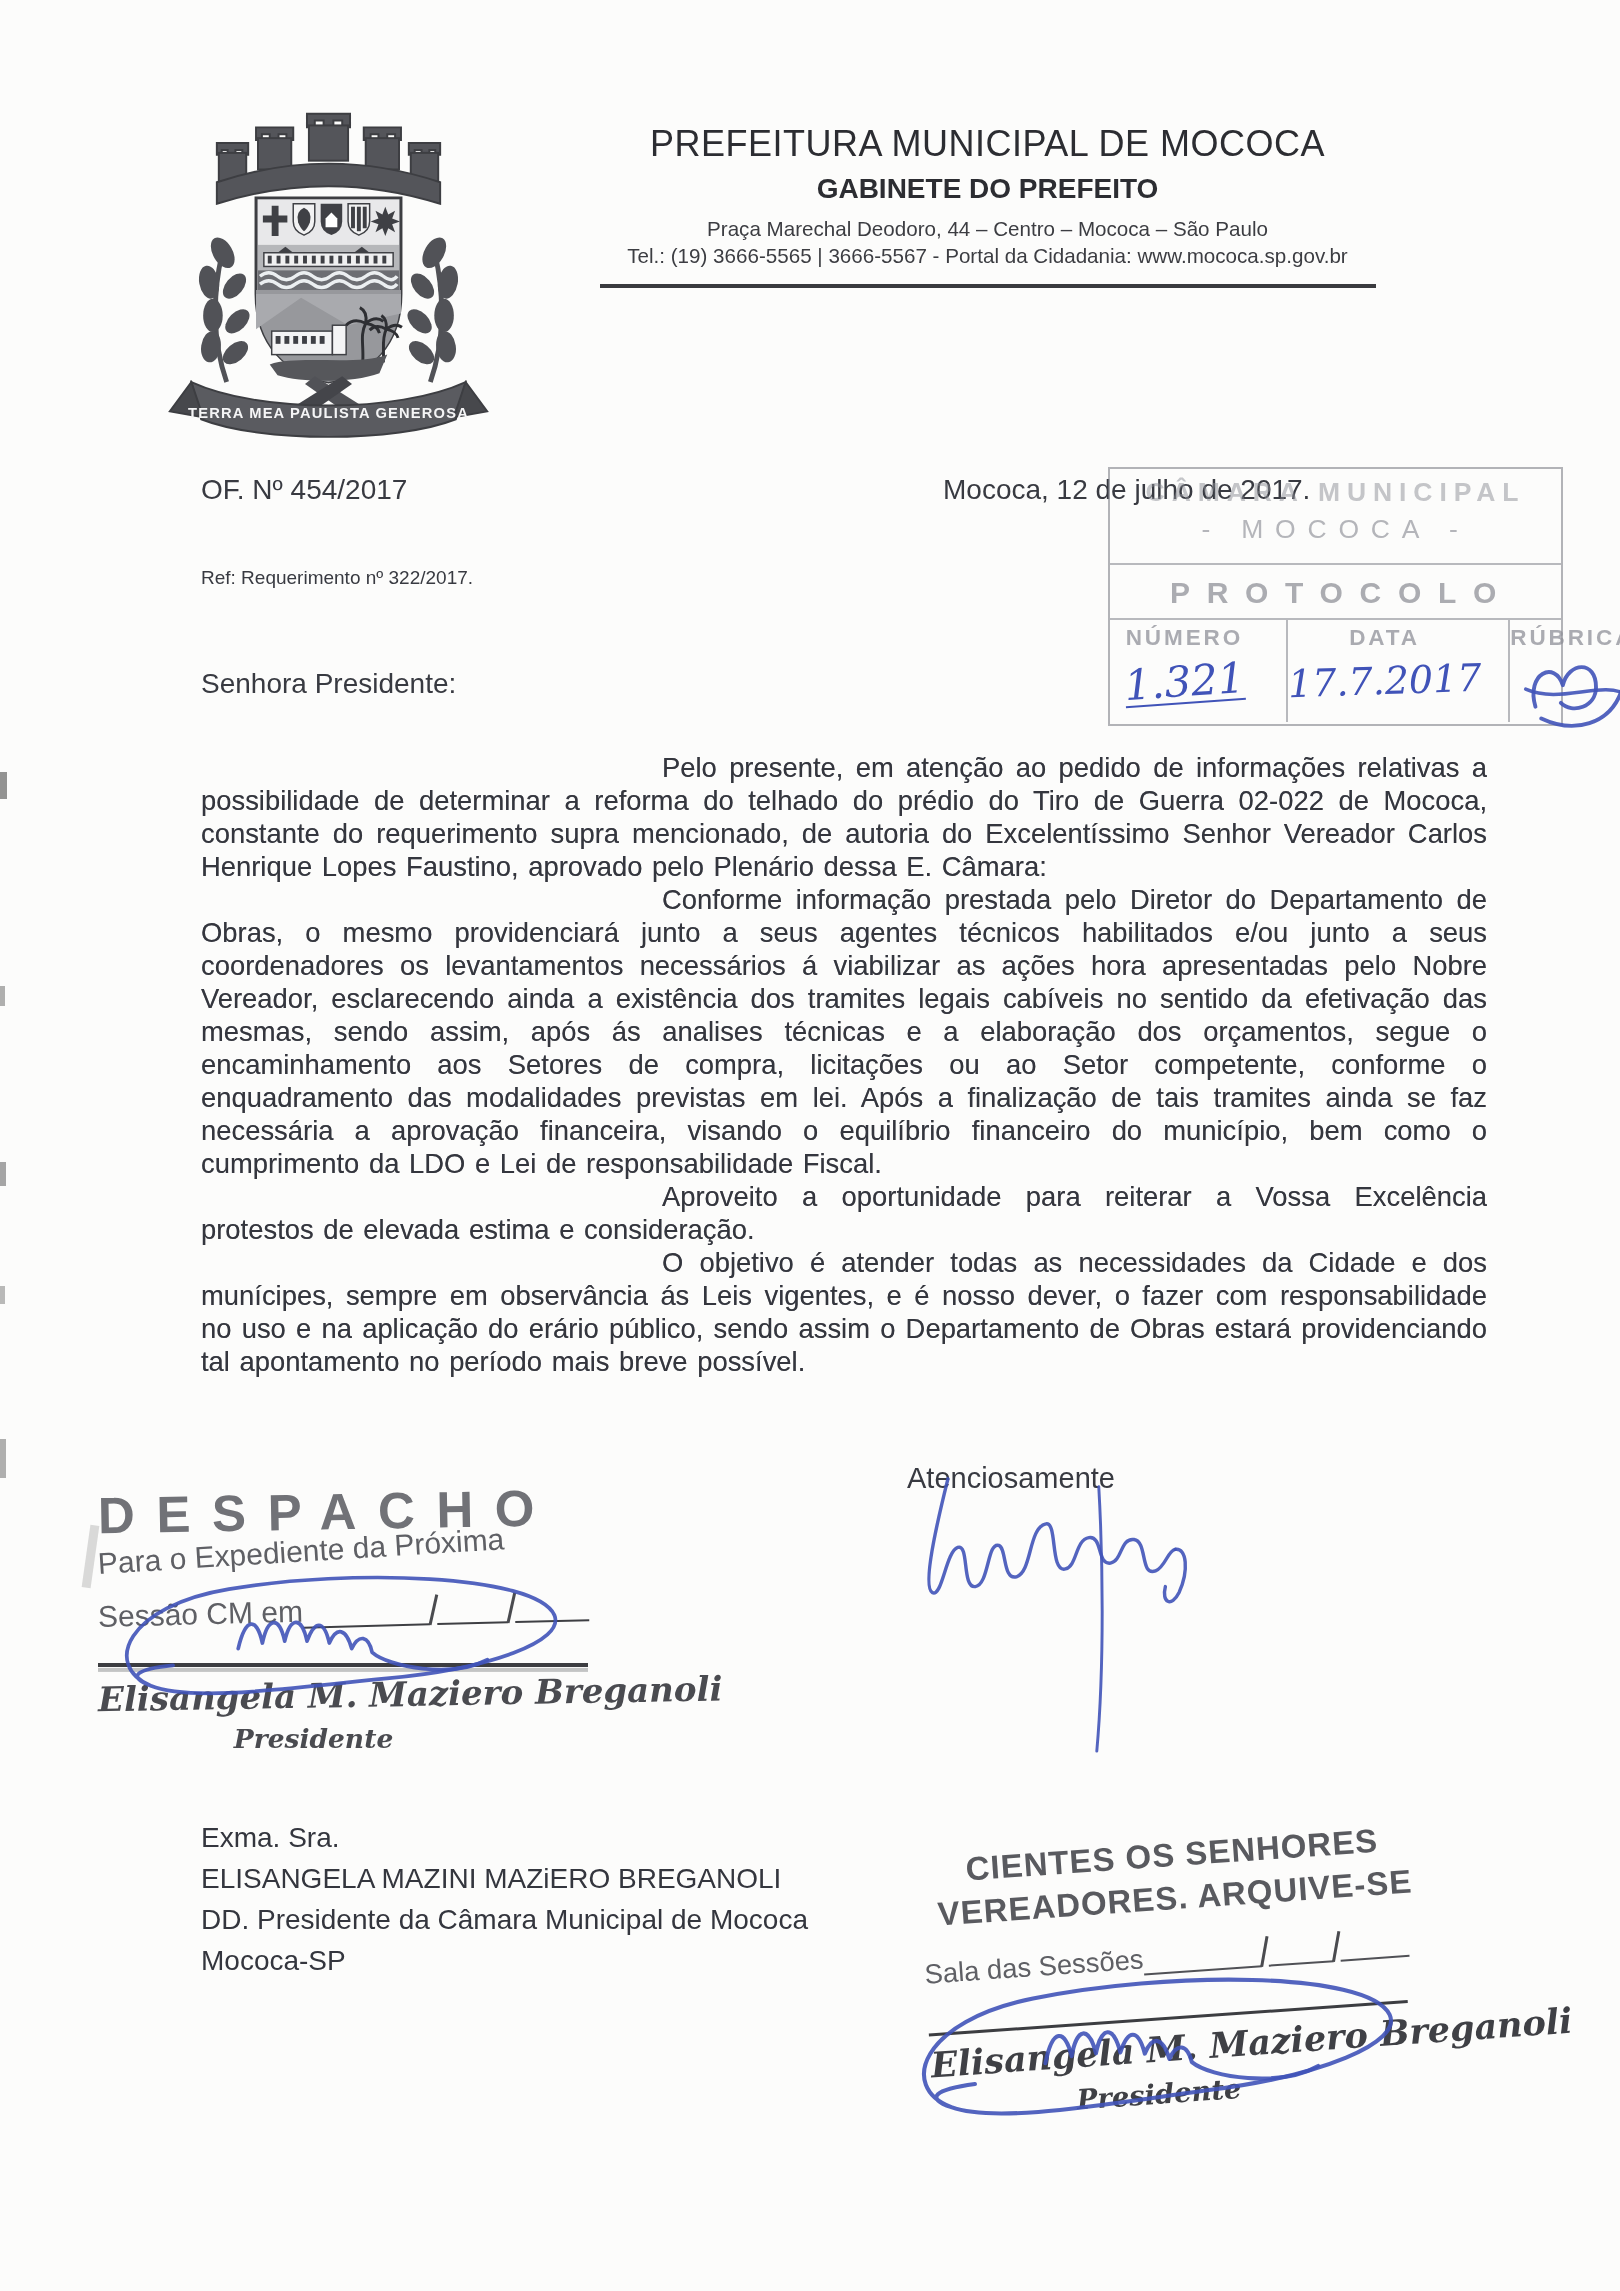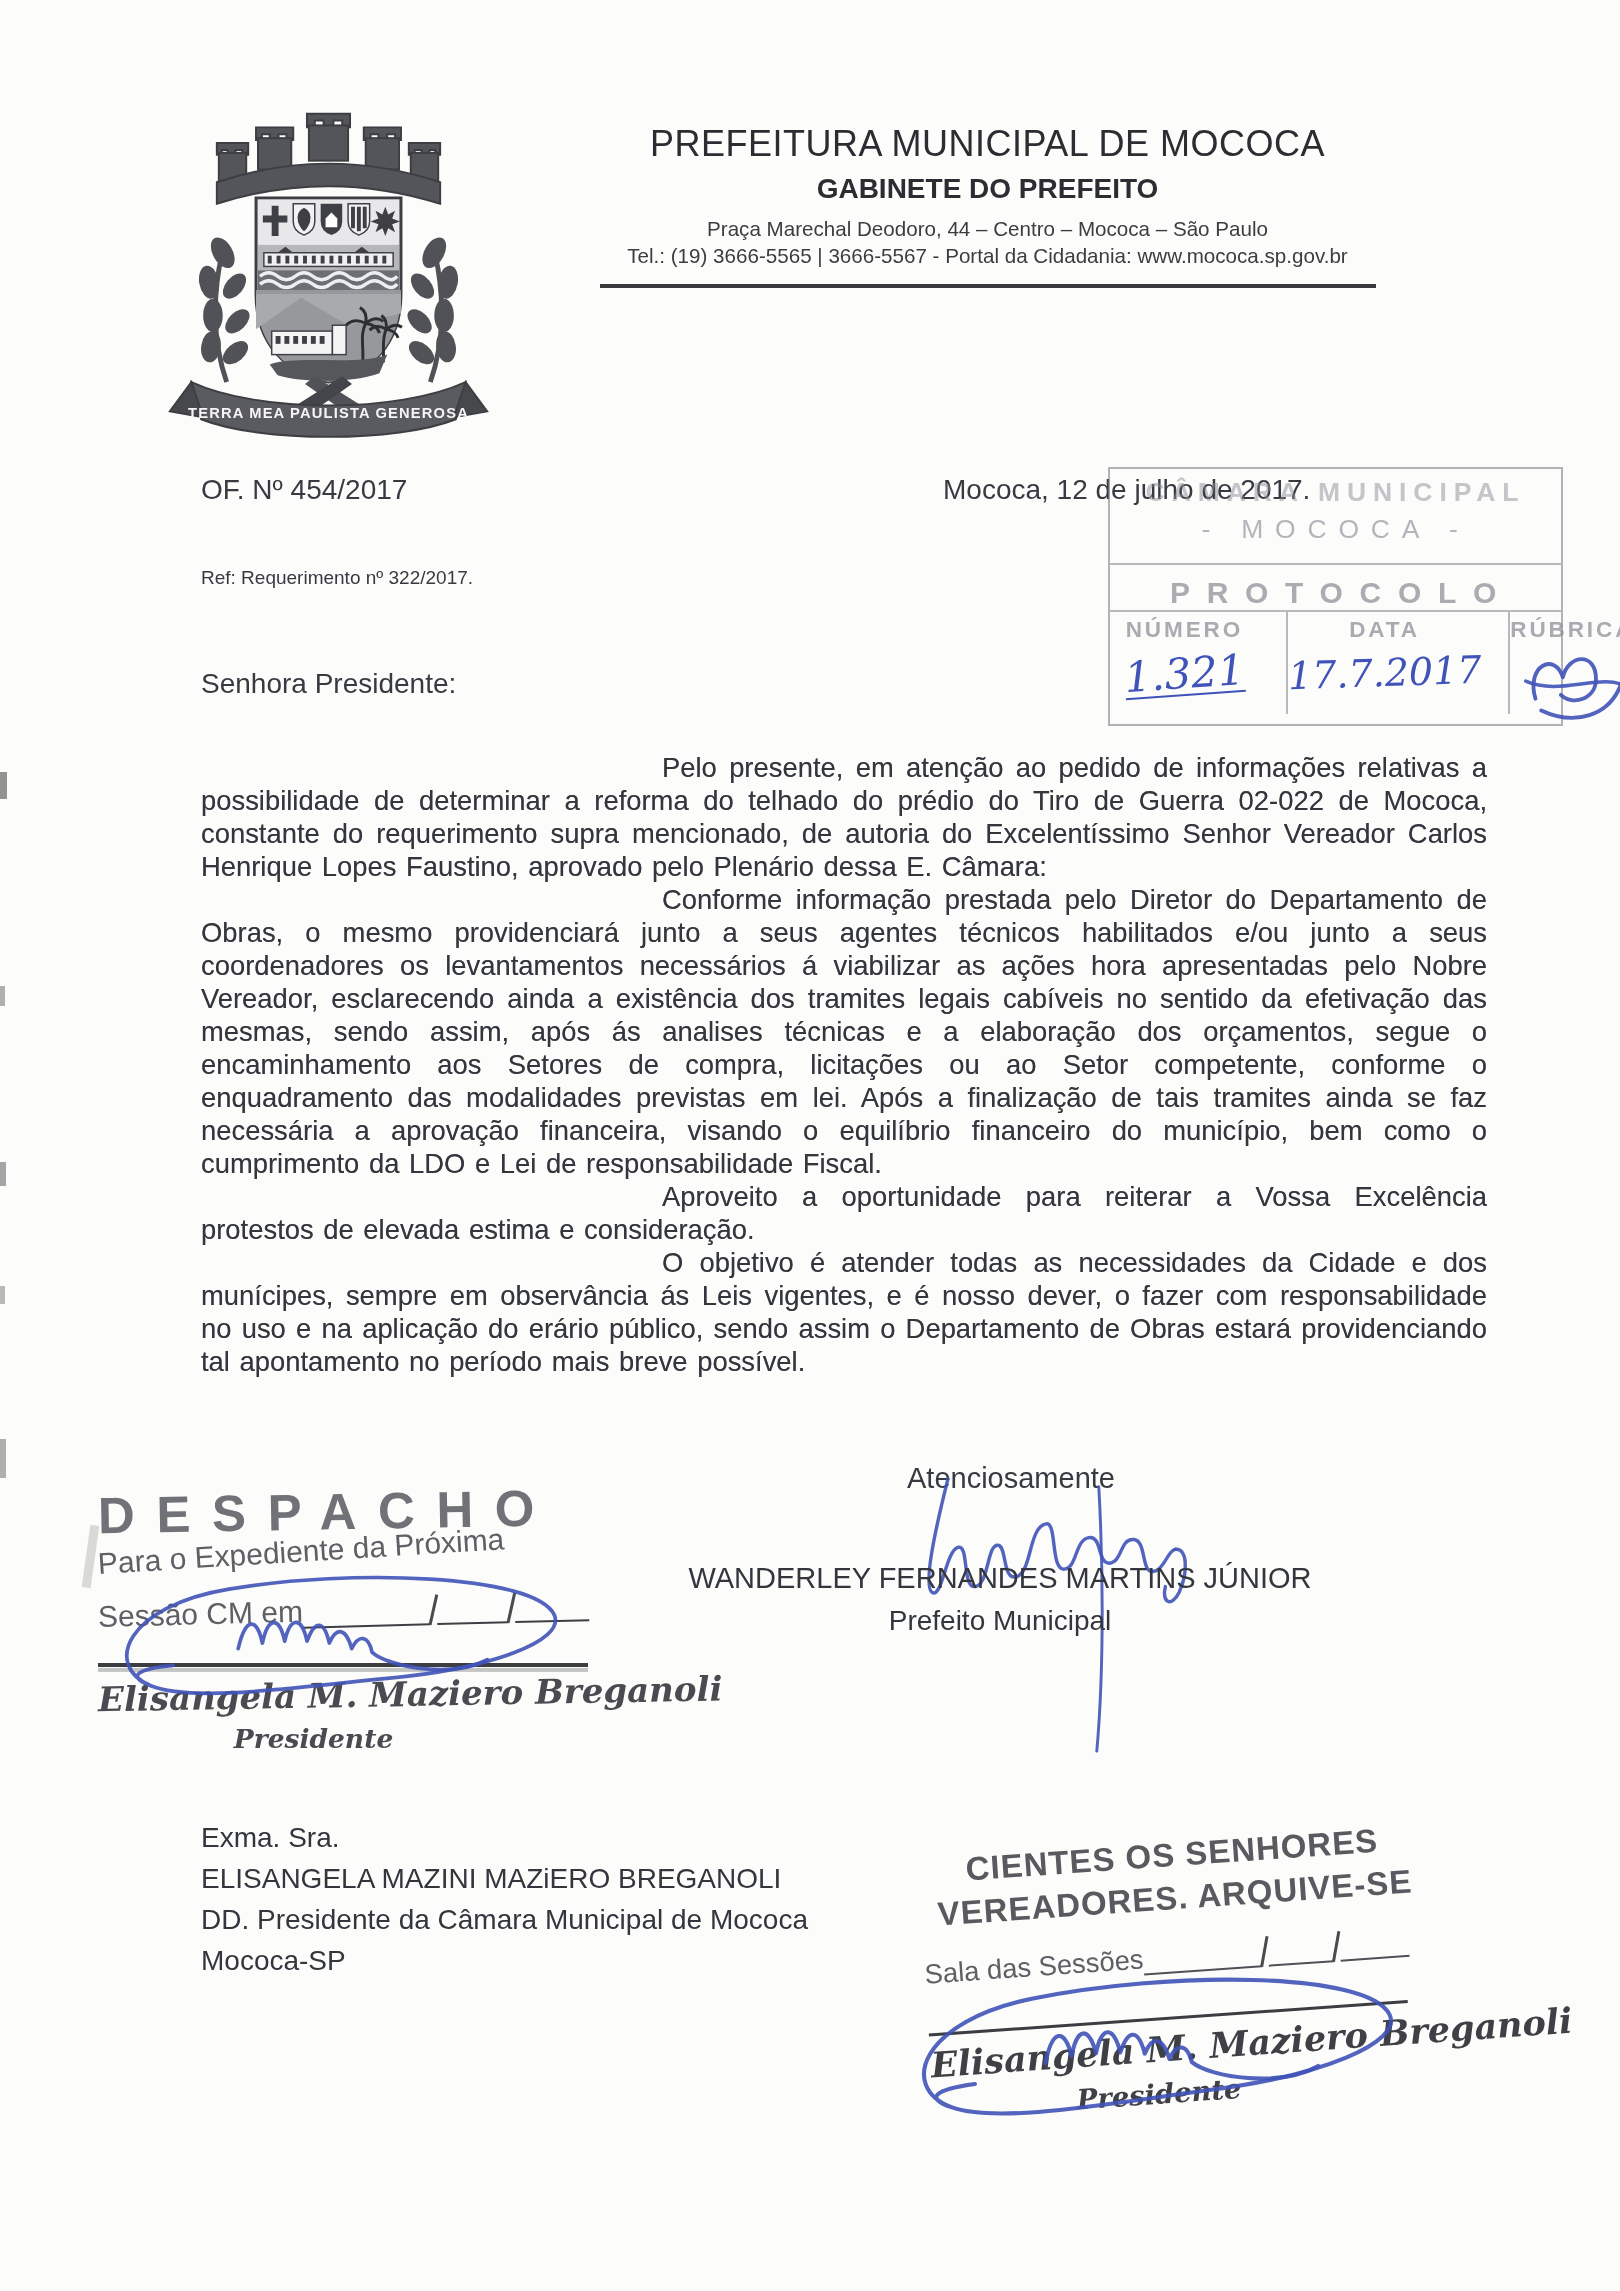--- a/index.html
+++ b/index.html
@@ -23,21 +23,21 @@
   .date-line{left:943px;top:474px;font-size:28px;}
   .ref-line{left:201px;top:567px;font-size:19px;}
   .salutation{left:201px;top:668px;font-size:28px;}
 
   
   .protocol{left:1108px;top:467px;width:455px;height:259px;
     border:2px solid rgba(128,130,138,.6);box-sizing:border-box;}
   .ps-org{height:94px;text-align:center;padding-top:7.8px;box-sizing:border-box;}
   .ps-org1{font-size:26.5px;font-weight:bold;letter-spacing:6.9px;color:rgba(140,142,150,.5);}
   .ps-org2{font-size:26.5px;font-weight:normal;letter-spacing:11.8px;color:rgba(135,137,145,.62);margin-top:5.9px;}
-  .ps-title{height:47px;border-top:2px solid rgba(128,130,138,.55);
+  .ps-title{height:55px;border-top:2px solid rgba(128,130,138,.55);
     font-size:30px;font-weight:bold;letter-spacing:16.7px;color:rgba(132,134,142,.68);
     text-align:center;line-height:55px;box-sizing:border-box;padding-left:12px;}
   .ps-cols{display:flex;height:104px;border-top:2px solid rgba(128,130,138,.55);box-sizing:border-box;gap:27px;}
   .ps-col{flex:0 0 33%;box-sizing:border-box;text-align:center;position:relative;}
   .ps-col+.ps-col{border-left:2px solid rgba(128,130,138,.55);}
   .ps-col-mid{flex:0 0 38%;}
   .ps-col-last{flex:1 1 auto;}
   .ps-colhead{font-size:22.5px;font-weight:bold;letter-spacing:2.9px;color:rgba(138,140,148,.72);margin-top:4.9px;}
   .ink{color:#4053b8;font-family:"DejaVu Serif",serif;font-style:italic;}
   .ps-val-number{font-size:42px;margin-top:5.9px;transform:rotate(-4deg);
@@ -240,24 +240,20 @@
     <p>Aproveito a oportunidade para reiterar a Vossa Excelência protestos de elevada estima e consideração.</p>
     <p>O objetivo é atender todas as necessidades da Cidade e dos munícipes, sempre em observância ás Leis vigentes, e é nosso dever, o fazer com responsabilidade no uso e na aplicação do erário público, sendo assim o Departamento de Obras estará providenciando tal apontamento no período mais breve possível.</p>
   </div>
 
   <div class="abs closing">Atenciosamente</div>
   <svg class="abs sig sig-wanderley" width="333" height="314" viewBox="0 0 340 320">
     <path d="M52 22 C40 70 26 132 36 138 C46 144 50 96 62 92 C74 88 66 134 80 132 C94 130 92 86 104 90 C112 93 108 126 122 122 C138 117 134 72 152 68 C164 65 156 118 172 114 C184 111 182 84 196 82 C210 80 204 110 218 108 C230 106 228 82 242 84 C256 86 248 122 264 116 C274 112 276 96 284 94" stroke-width="3.5"></path>
     <path d="M206 30 C210 100 212 210 204 300" stroke-width="3"></path>
     <path d="M284 94 C296 92 298 116 288 138 C280 154 270 148 274 132" stroke-width="3.5"></path>
   </svg>
-  <div class="abs signame-block">
-    <div>WANDERLEY FERNANDES MARTINS JÚNIOR</div>
-    <div class="sig-role">Prefeito Municipal</div>
-  </div>
 
   <div class="abs despacho">
     <div class="d-title">DESPACHO</div>
     <div class="d-line1">Para o Expediente da Próxima</div>
     <div class="blank-row d-blankrow">
       <span>Sessão CM em</span>
       <span class="seg" style="width:127px;"></span>
       <span class="slash"></span>
       <span class="seg" style="width:71px;"></span>
       <span class="slash"></span>

